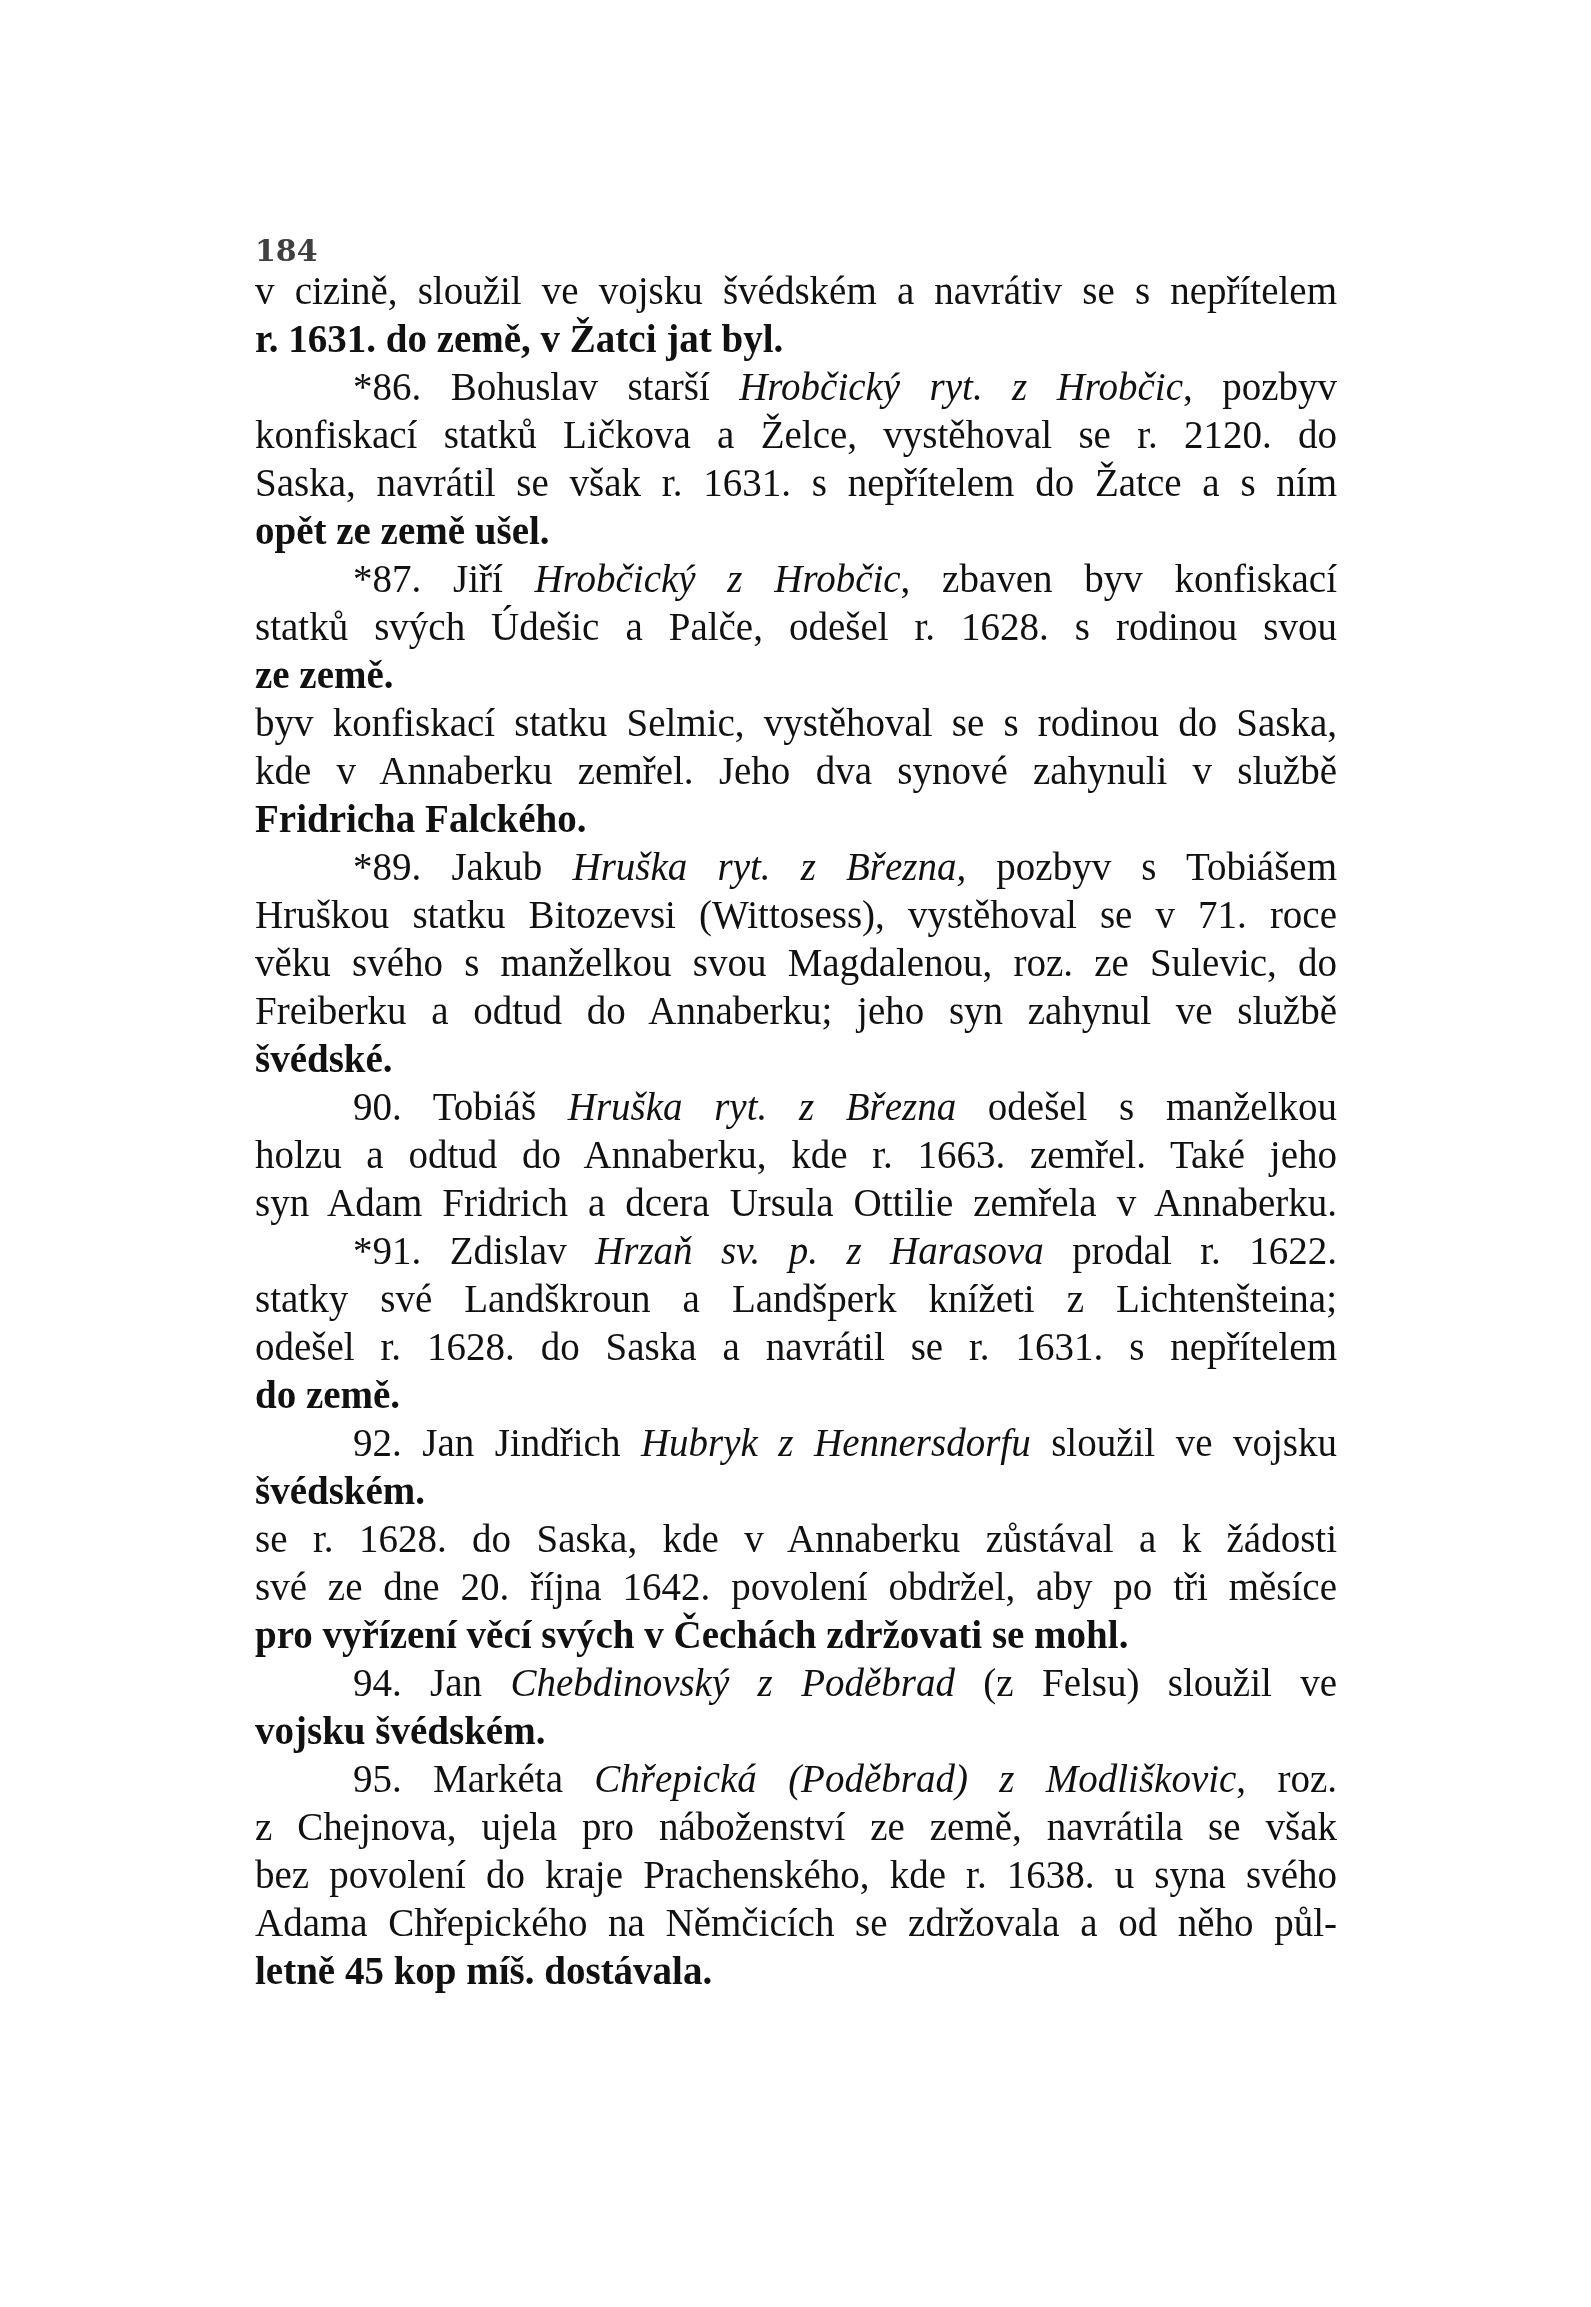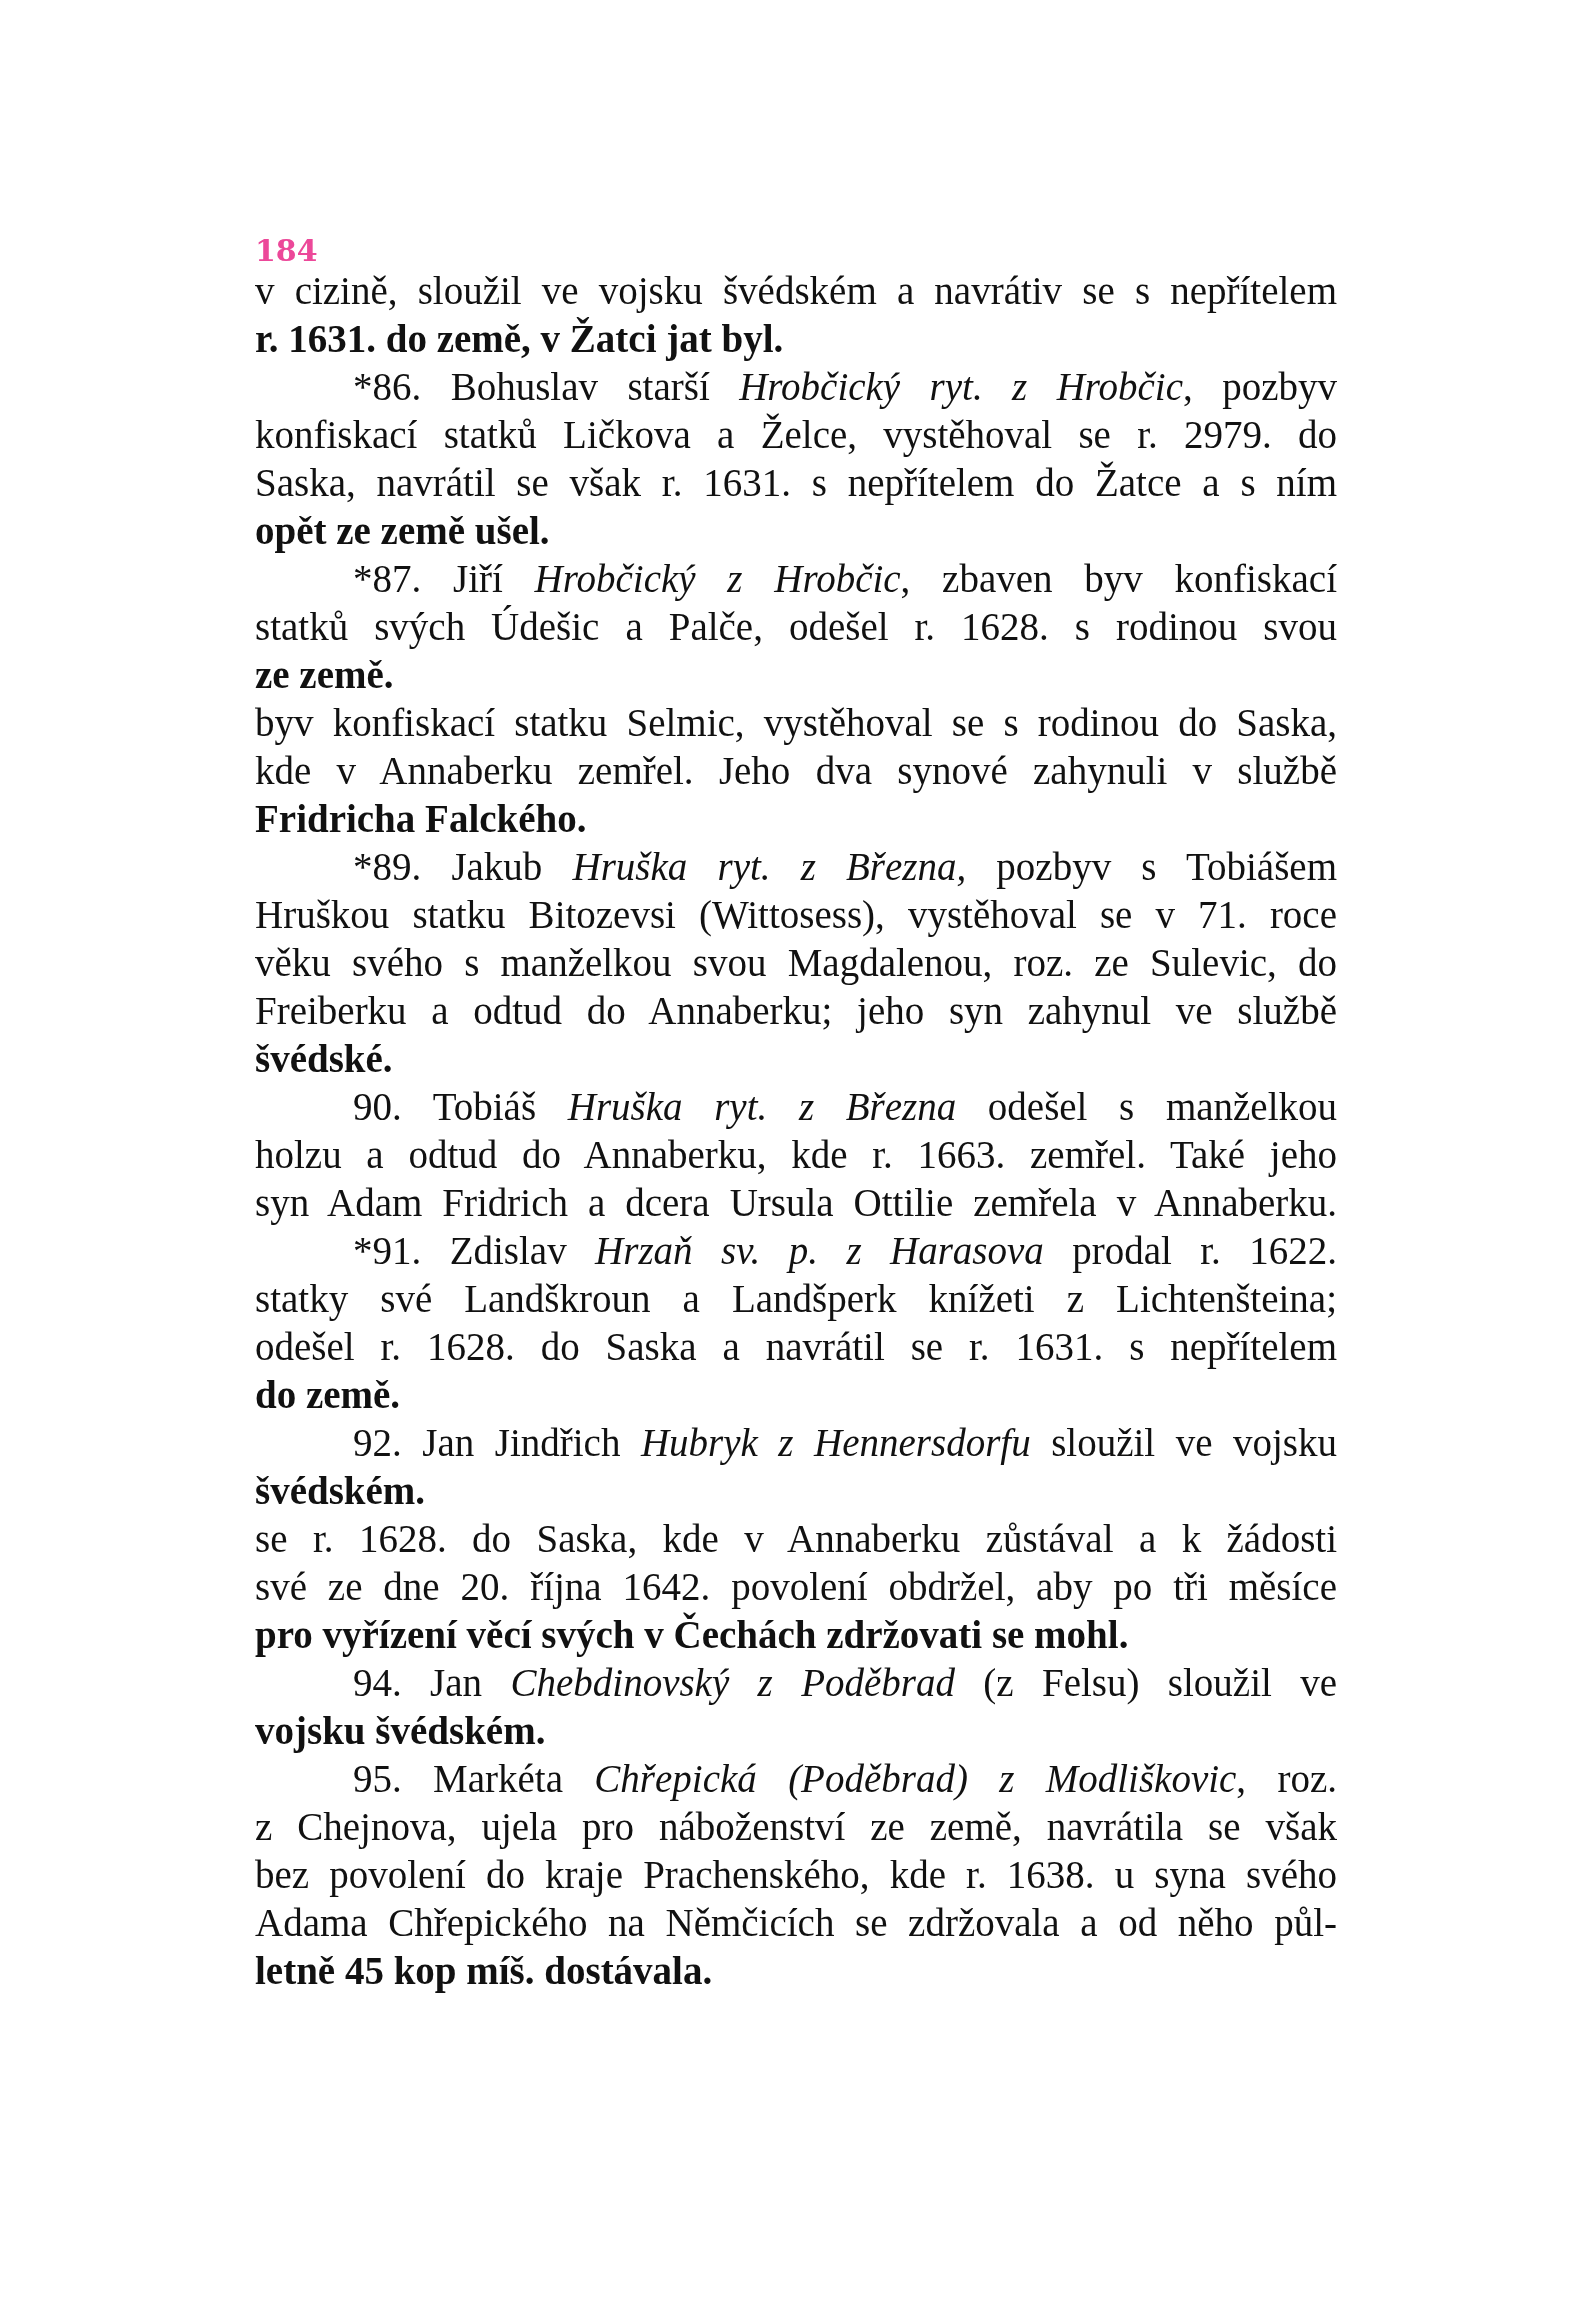--- a/index.html
+++ b/index.html
@@ -1,20 +1,20 @@
 <!DOCTYPE html>
 <html style="font-size:7.4px"><head>
 <meta charset="utf-8">
 <style>
   html, body { margin: 0; padding: 0; background: #ffffff; }
   body { width: 1592px; height: 2526px; position: relative; overflow: hidden; }
   .page { position: absolute; left: 0; top: 0; width: 1592px; height: 2526px; background: #ffffff; }
   .page-number {
     position: absolute; left: 255px; top: 233px;
-    font-family: "DejaVu Serif", serif; font-size: 30px; font-weight: bold; color: #ec4899;
+    font-family: "DejaVu Serif", serif; font-size: 30px; font-weight: bold; color: #404040;
   }
   .body-text {
     position: absolute; left: 255px; top: 267px; width: 1082px;
     font-family: "Liberation Serif", serif; font-size: 39px; color: #111;
     line-height: 48px;
   }
   .line {
     display: block; white-space: nowrap; height: 48px;
     text-align: justify; text-align-last: justify;
   }
@@ -24,21 +24,21 @@
 </style>
 </head>
 <body>
 
 <div class="page">
   <div class="page-number">184</div>
   <div class="body-text" id="body-text">
       <div class="line"><span>v cizině, sloužil ve vojsku švédském a navrátiv se s nepřítelem</span></div>
       <div class="line last"><span>r. 1631. do země, v Žatci jat byl.</span></div>
       <div class="line indent"><span>*86. Bohuslav starší </span><em>Hrobčický ryt. z Hrobčic</em><span>, pozbyv</span></div>
-      <div class="line"><span>konfiskací statků Ličkova a Želce, vystěhoval se r. 2979. do</span></div>
+      <div class="line"><span>konfiskací statků Ličkova a Želce, vystěhoval se r. 2120. do</span></div>
       <div class="line"><span>Saska, navrátil se však r. 1631. s nepřítelem do Žatce a s ním</span></div>
       <div class="line last"><span>opět ze země ušel.</span></div>
       <div class="line indent"><span>*87. Jiří </span><em>Hrobčický z Hrobčic</em><span>, zbaven byv konfiskací</span></div>
       <div class="line"><span>statků svých Údešic a Palče, odešel r. 1628. s rodinou svou</span></div>
       <div class="line last"><span>ze země.</span></div>
       <div class="line"><span>byv konfiskací statku Selmic, vystěhoval se s rodinou do Saska,</span></div>
       <div class="line"><span>kde v Annaberku zemřel. Jeho dva synové zahynuli v službě</span></div>
       <div class="line last"><span>Fridricha Falckého.</span></div>
       <div class="line indent"><span>*89. Jakub </span><em>Hruška ryt. z Března,</em><span> pozbyv s Tobiášem</span></div>
       <div class="line"><span>Hruškou statku Bitozevsi (Wittosess), vystěhoval se v 71. roce</span></div>

